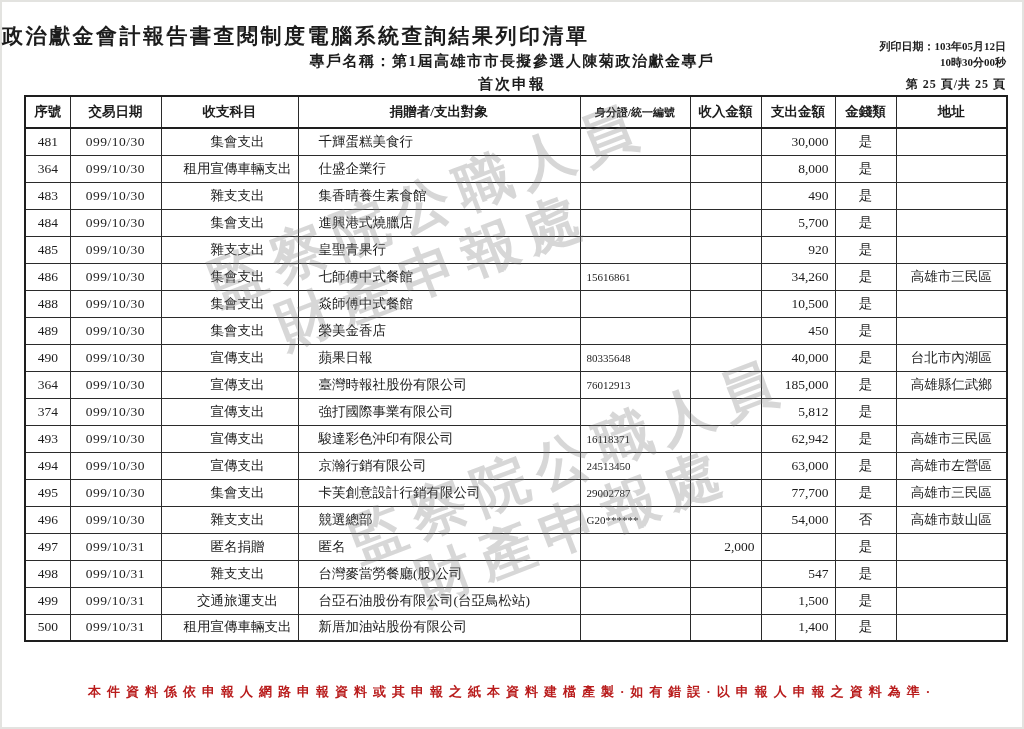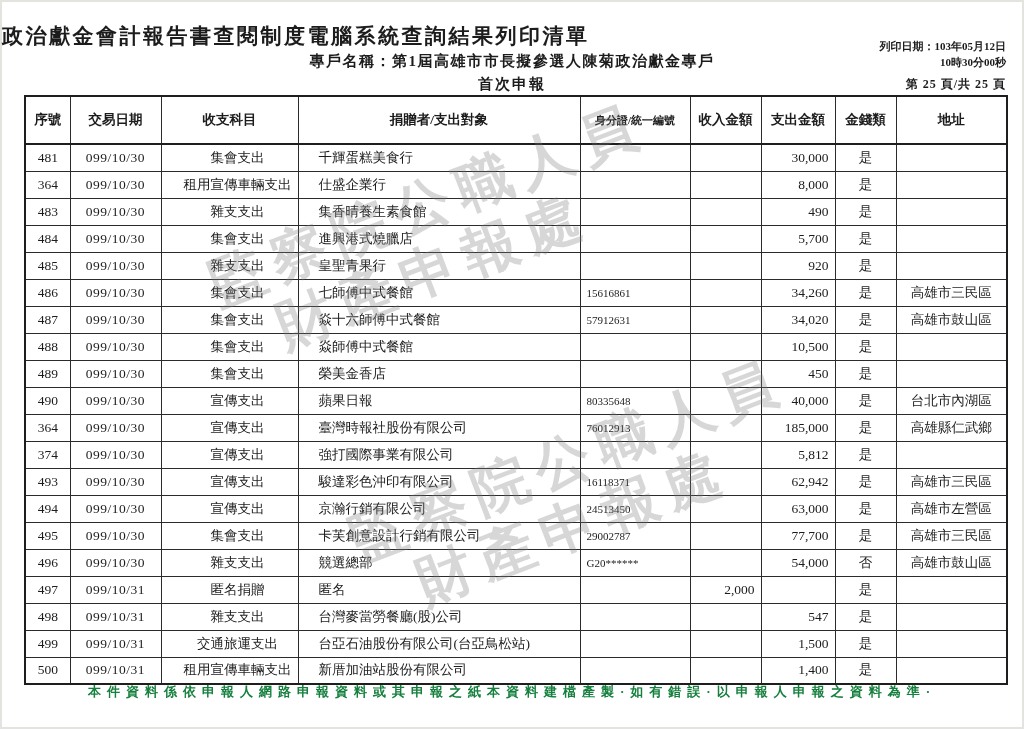--- a/index.html
+++ b/index.html
@@ -36,39 +36,39 @@
   table.report {
     position:absolute; left:22px; top:93px; width:982px;
     border-collapse:collapse; table-layout:fixed;
     font-size:13.5px;
   }
   table.report th, table.report td {
     border:1px solid #2b2b2b; overflow:hidden; white-space:nowrap;
   }
   table.report { border:2px solid #1e1e1e; }
   table.report thead th {
-    height:48px; font-weight:bold; text-align:center; font-size:13.5px;
+    height:32px; font-weight:bold; text-align:center; font-size:13.5px;
     border-bottom:2px solid #1e1e1e;
   }
   table.report thead th.col-id { font-size:11px; }
   table.report tbody tr { height:27px; }
   td.col-seq     { text-align:center; }
   td.col-date    { text-align:center; letter-spacing:.5px; }
   td.col-category{ text-align:center; padding-left:16px; }
   td.col-payee   { text-align:left; padding-left:20px; }
   td.col-id      { text-align:left; padding-left:6px; font-size:11px; }
   td.col-income  { text-align:right; padding-right:6px; }
   td.col-expense { text-align:right; padding-right:6px; }
   td.col-monetary{ text-align:center; }
   td.col-address { text-align:center; }
   
   .footer-note {
     position:absolute; top:681px; left:0; width:100%;
     text-align:center; font-size:13px; letter-spacing:6px; font-weight:bold;
-    color:#15803d;
+    color:#b91c1c;
   }
   
   .stamp {
     position:absolute; pointer-events:none; z-index:5;
     color:#7d7d7d; opacity:.30; font-weight:bold;
     transform-origin:center;
   }
   .stamp .l1, .stamp .l2 { font-size:56px; letter-spacing:10px; line-height:64px; white-space:nowrap; }
   .stamp .l2 { margin-left:48px; }
   .stamp-a { left:205px; top:168px; transform:rotate(-21deg); }
@@ -175,31 +175,20 @@
           <td class="col-date">099/10/30</td>
           <td class="col-category">集會支出</td>
           <td class="col-payee">七師傅中式餐館</td>
           <td class="col-id">15616861</td>
           <td class="col-income"></td>
           <td class="col-expense">34,260</td>
           <td class="col-monetary">是</td>
           <td class="col-address">高雄市三民區</td>
         </tr>
         <tr>
-          <td class="col-seq">487</td>
-          <td class="col-date">099/10/30</td>
-          <td class="col-category">集會支出</td>
-          <td class="col-payee">焱十六師傅中式餐館</td>
-          <td class="col-id">57912631</td>
-          <td class="col-income"></td>
-          <td class="col-expense">34,020</td>
-          <td class="col-monetary">是</td>
-          <td class="col-address">高雄市鼓山區</td>
-        </tr>
-        <tr>
           <td class="col-seq">488</td>
           <td class="col-date">099/10/30</td>
           <td class="col-category">集會支出</td>
           <td class="col-payee">焱師傅中式餐館</td>
           <td class="col-id"></td>
           <td class="col-income"></td>
           <td class="col-expense">10,500</td>
           <td class="col-monetary">是</td>
           <td class="col-address"></td>
         </tr>

